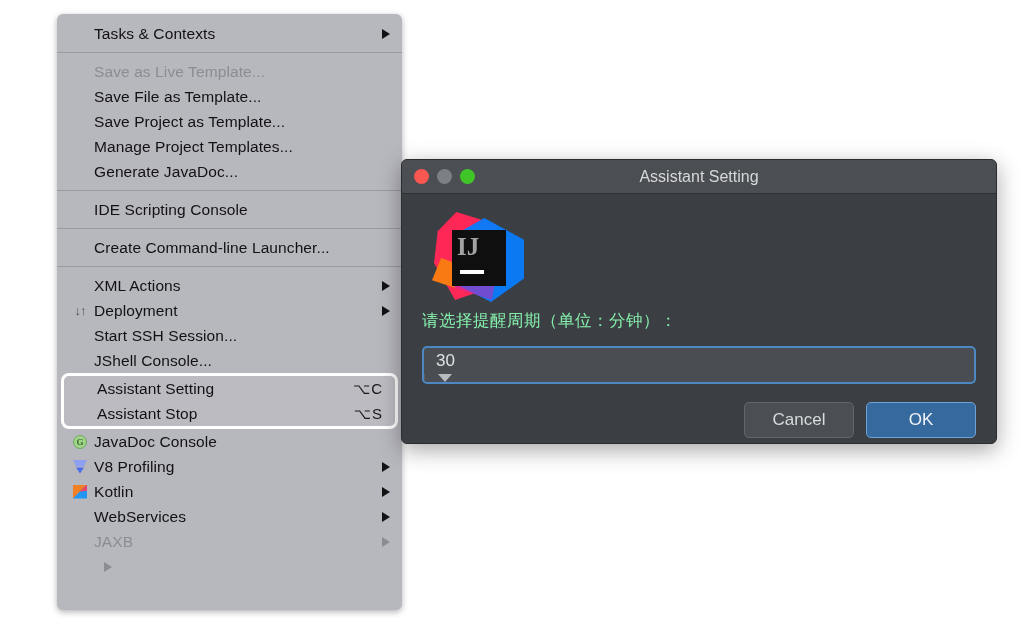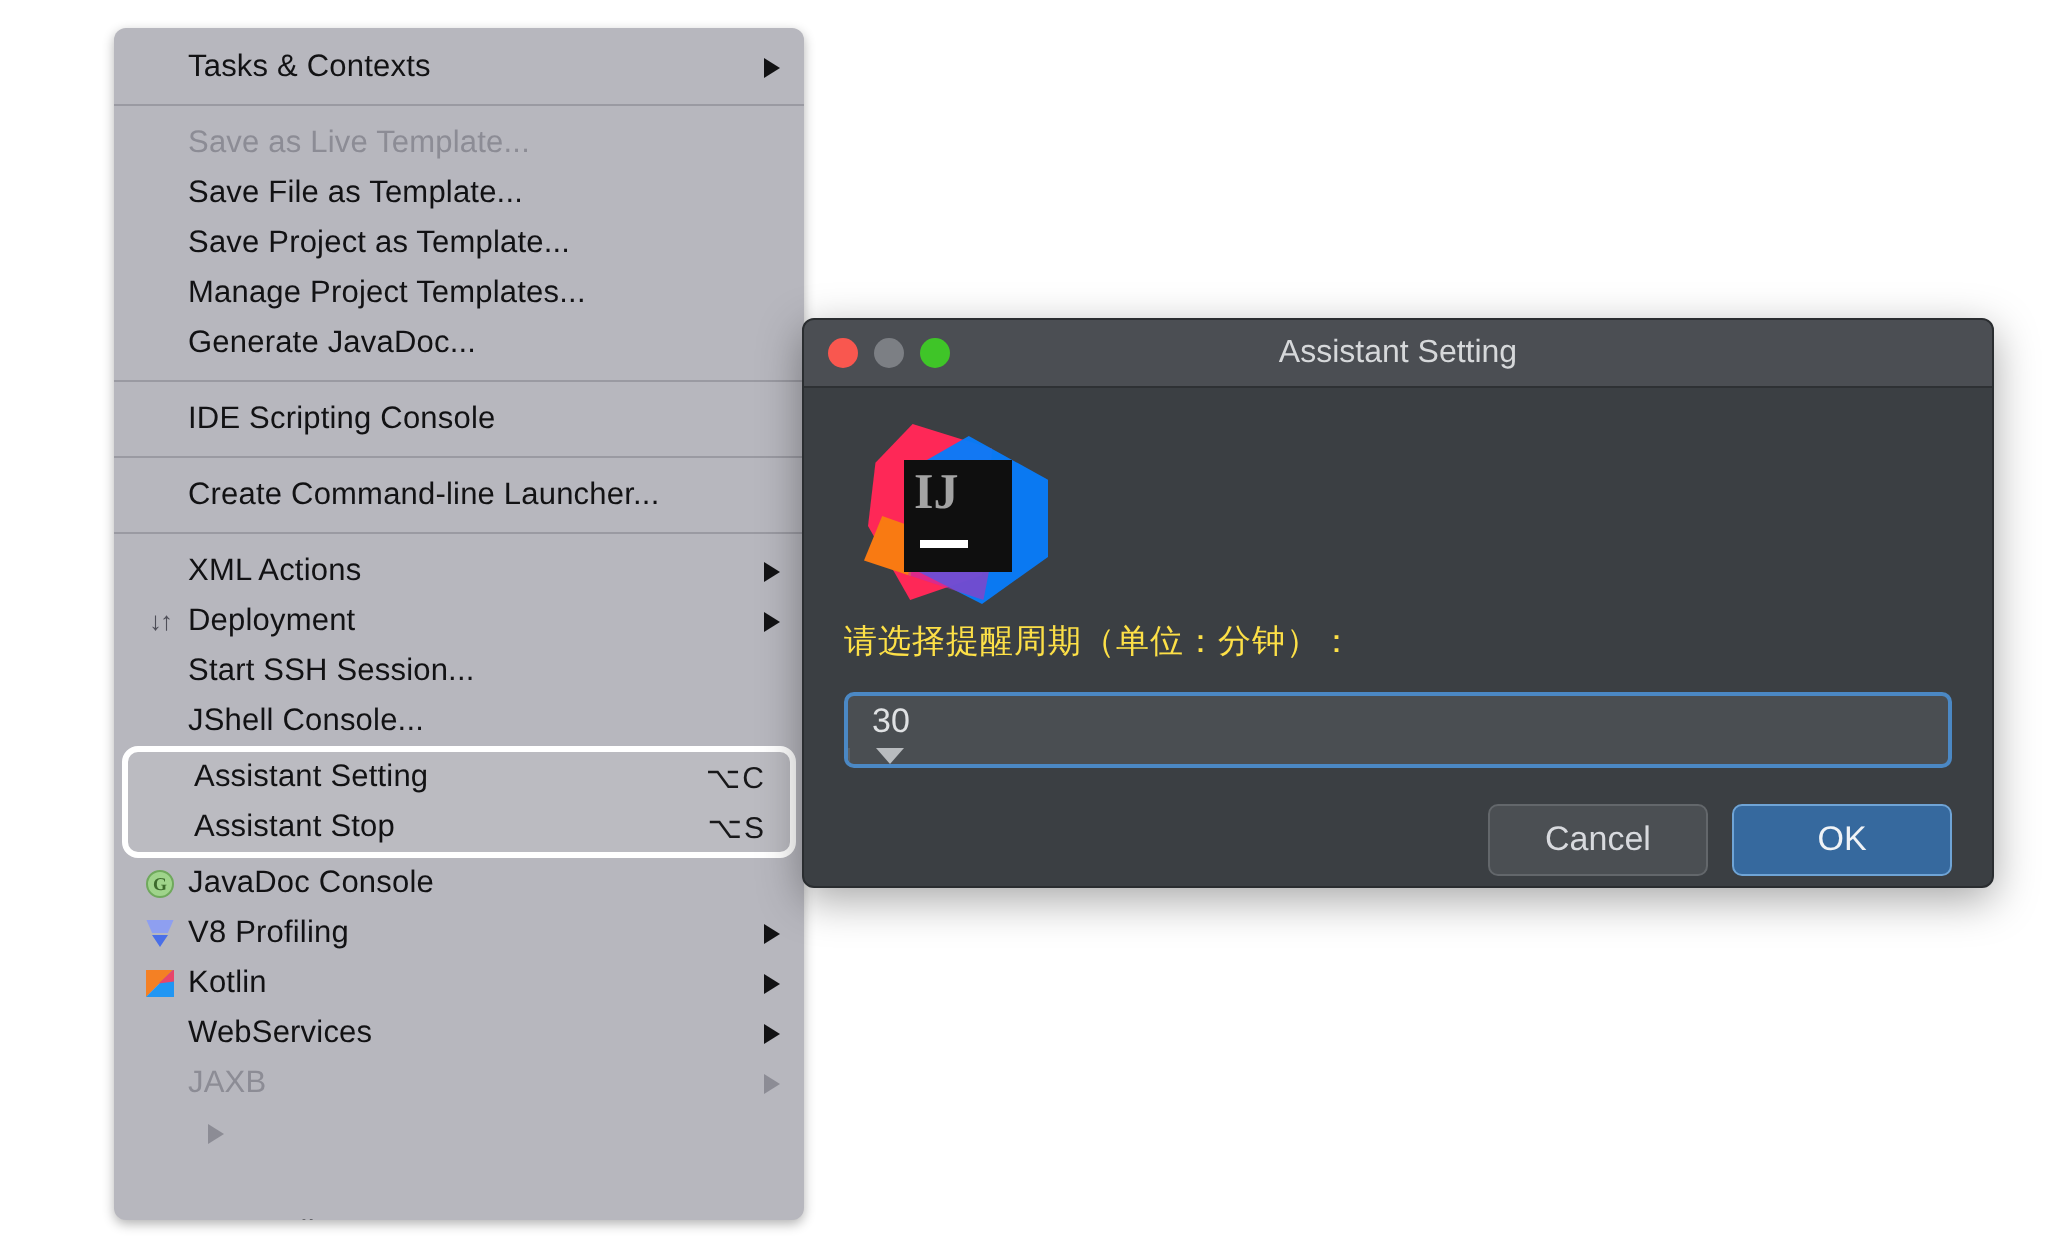--- a/index.html
+++ b/index.html
@@ -228,21 +228,21 @@
   .ij-bar {
     position: absolute;
     top: 60px; left: 28px;
     width: 24px; height: 4px;
     background: #ffffff;
   }
 
   #prompt-label {
     margin-top: 8px;
     font-size: 16.5px;
-    color: #fde047;
+    color: #86efac;
     letter-spacing: 0.5px;
   }
 
   #combo-wrap {
     margin-top: 14px;
     height: 38px;
     border: 2px solid #4b88c4;
     border-radius: 5px;
     background: #4a4e52;
     display: flex;

